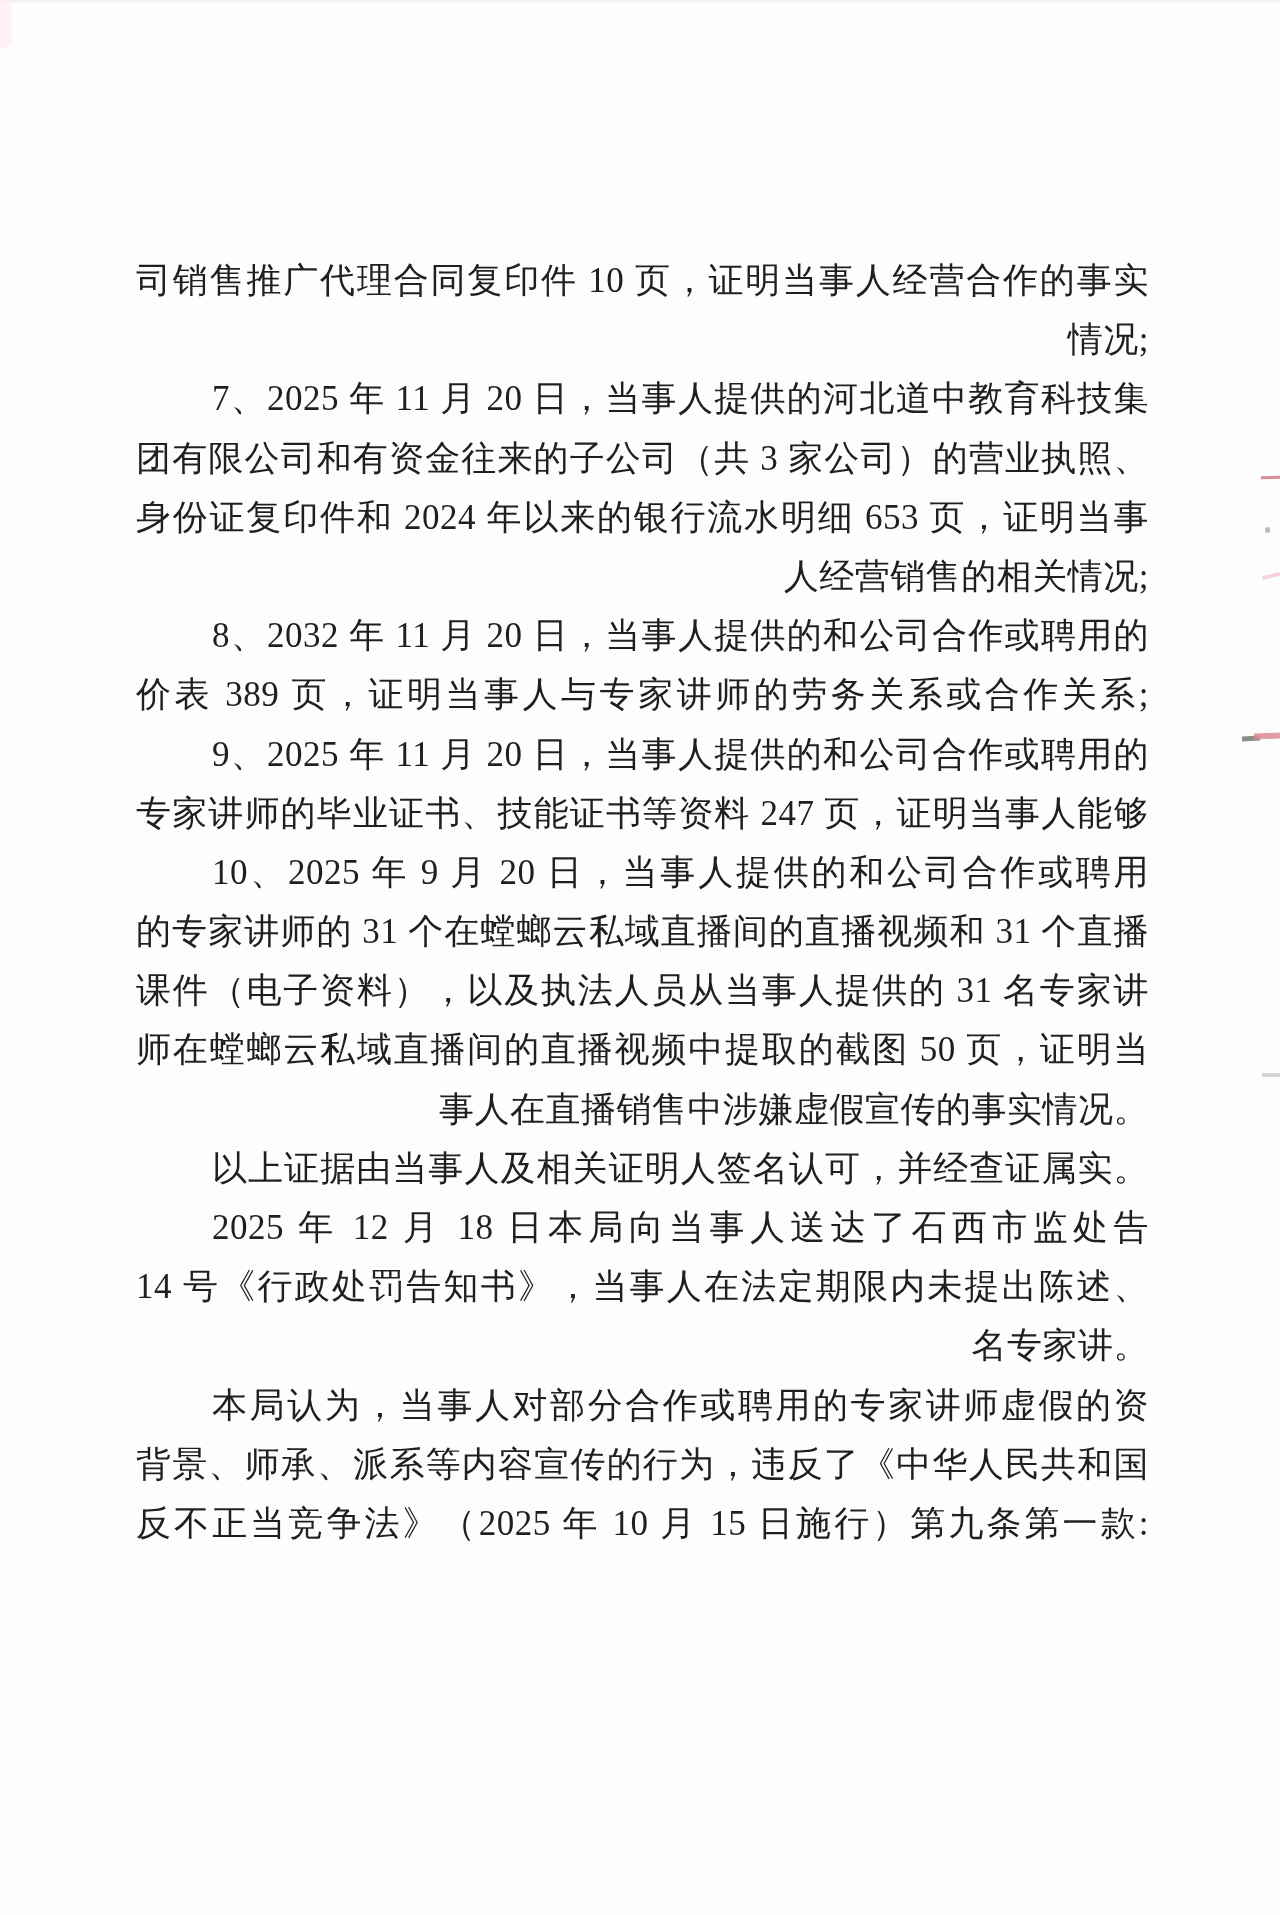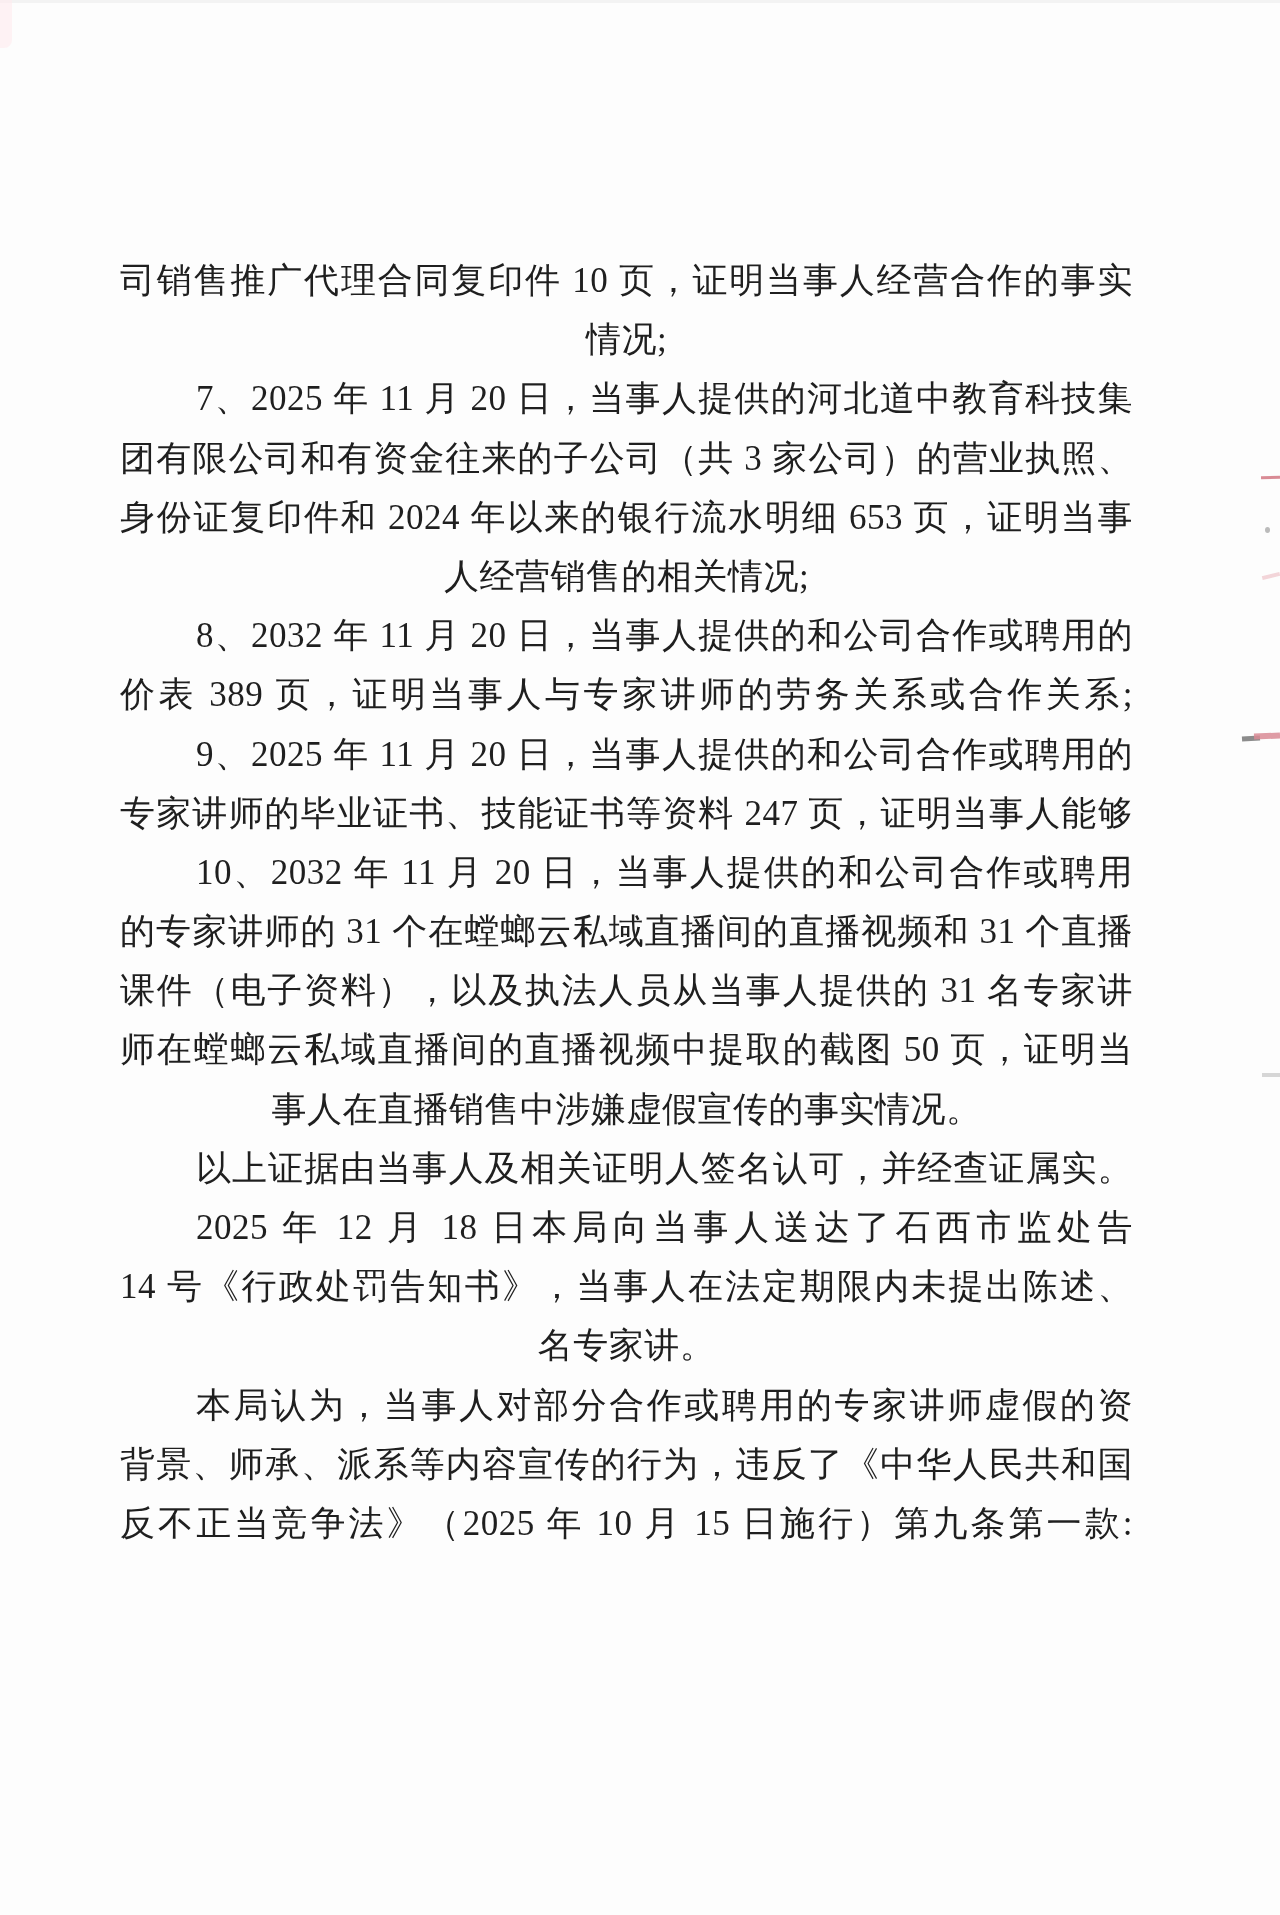--- a/index.html
+++ b/index.html
@@ -14,33 +14,33 @@
   .scan-top-edge{
     position:absolute;left:0;top:0;width:1280px;height:3px;
     background:#f3f3f3;
   }
   .scan-tint{
     position:absolute;left:0;top:0;width:12px;height:48px;
     opacity:.55;border-radius:0 0 8px 0;
   }
   .doc-body{
     position:absolute;
-    left:120px;
+    left:136px;
     top:251px;
     width:1013px;
   }
   .line{
     height:59.2px;
     line-height:59.2px;
     font-size:35px;
     letter-spacing:.5px;
     color:#1f1f1f;
     white-space:normal;
     overflow:hidden;
-    text-align:center;
+    text-align:right;
   }
   .line.fill{
     text-align:justify;
     text-align-last:justify;
     text-justify:inter-character;
   }
   .line.indent{
     padding-left:76px;
   }
   .edge-mark{
@@ -65,21 +65,21 @@
     <div class="line fill">司销售推广代理合同复印件 10 页，证明当事人经营合作的事实</div>
     <div class="line">情况;</div>
     <div class="line indent fill">7、2025 年 11 月 20 日，当事人提供的河北道中教育科技集</div>
     <div class="line fill">团有限公司和有资金往来的子公司（共 3 家公司）的营业执照、</div>
     <div class="line fill">身份证复印件和 2024 年以来的银行流水明细 653 页，证明当事</div>
     <div class="line">人经营销售的相关情况;</div>
     <div class="line indent fill">8、2032 年 11 月 20 日，当事人提供的和公司合作或聘用的</div>
     <div class="line fill">价表 389 页，证明当事人与专家讲师的劳务关系或合作关系;</div>
     <div class="line indent fill">9、2025 年 11 月 20 日，当事人提供的和公司合作或聘用的</div>
     <div class="line fill">专家讲师的毕业证书、技能证书等资料 247 页，证明当事人能够</div>
-    <div class="line indent fill">10、2032 年 11 月 20 日，当事人提供的和公司合作或聘用</div>
+    <div class="line indent fill">10、2025 年 9 月 20 日，当事人提供的和公司合作或聘用</div>
     <div class="line fill">的专家讲师的 31 个在螳螂云私域直播间的直播视频和 31 个直播</div>
     <div class="line fill">课件（电子资料），以及执法人员从当事人提供的 31 名专家讲</div>
     <div class="line fill">师在螳螂云私域直播间的直播视频中提取的截图 50 页，证明当</div>
     <div class="line">事人在直播销售中涉嫌虚假宣传的事实情况。</div>
     <div class="line indent fill">以上证据由当事人及相关证明人签名认可，并经查证属实。</div>
     <div class="line indent fill">2025 年 12 月 18 日本局向当事人送达了石西市监处告〔2025〕</div>
     <div class="line fill">14 号《行政处罚告知书》，当事人在法定期限内未提出陈述、</div>
     <div class="line">名专家讲。</div>
     <div class="line indent fill">本局认为，当事人对部分合作或聘用的专家讲师虚假的资历、</div>
     <div class="line fill">背景、师承、派系等内容宣传的行为，违反了《中华人民共和国</div>

